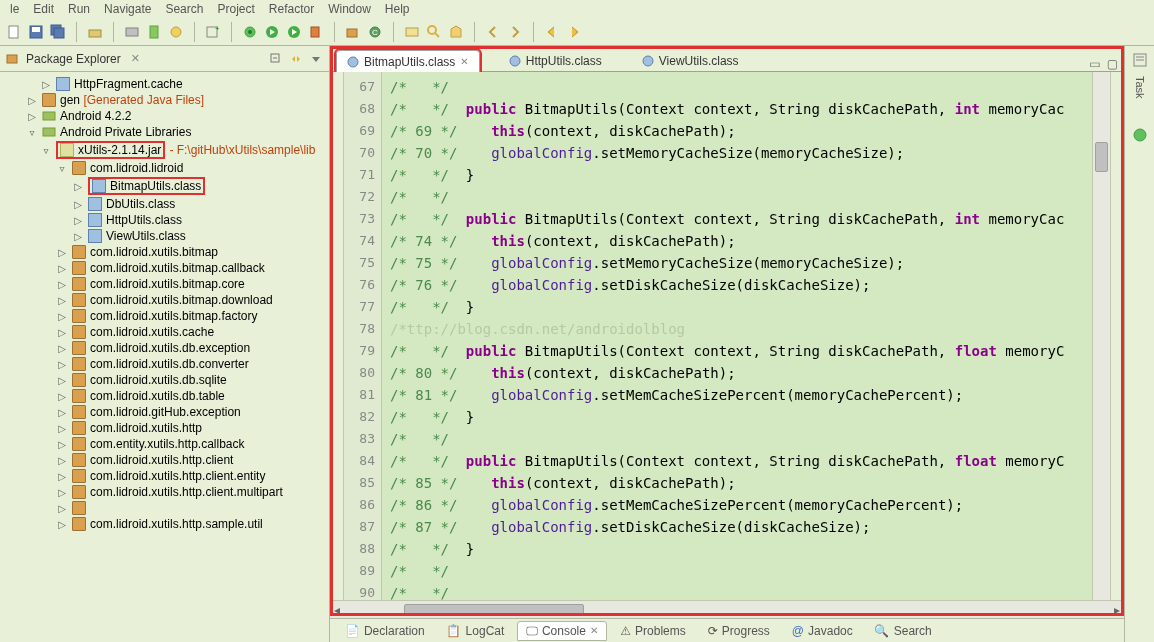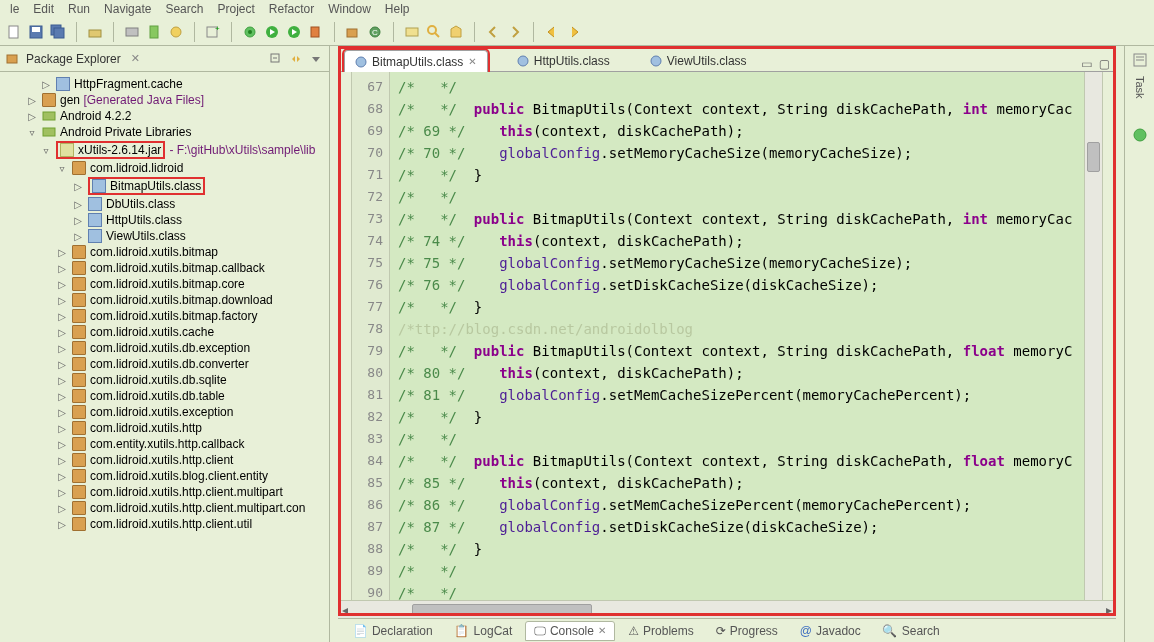--- a/index.html
+++ b/index.html
@@ -2,33 +2,33 @@
 <html><head>
 <meta charset="utf-8">
 <style>
   * { box-sizing: border-box; margin: 0; padding: 0; }
   body { font-family: "Segoe UI", Tahoma, sans-serif; font-size: 12px; background: #e8f0d8; color: #000; width: 1154px; height: 642px; overflow: hidden; }
   .menu-bar { height: 18px; display: flex; gap: 14px; padding: 2px 10px; color: #555; font-size: 12px; }
   .menu-bar span { cursor: default; }
   .toolbar { height: 28px; border-bottom: 1px solid #b0b8a0; display: flex; align-items: center; padding: 0 6px; gap: 6px; }
   .toolbar .tb-icon { width: 16px; height: 16px; display: inline-block; }
   .toolbar .sep { width: 1px; height: 20px; background: #b0b8a0; margin: 0 4px; }
-  .main-area { display: flex; height: 596px; gap: 8px; }
+  .main-area { display: flex; height: 596px; }
   .left-panel { width: 330px; border-right: 1px solid #b0b8a0; display: flex; flex-direction: column; }
   .panel-header { height: 26px; display: flex; align-items: center; padding: 0 6px; border-bottom: 1px solid #b0b8a0; gap: 6px; }
   .panel-header .title { font-size: 12px; color: #333; }
   .panel-header .close-x { color: #888; font-size: 11px; margin-left: 4px; }
   .panel-header .spacer { flex: 1; }
   .panel-header .mini-icon { width: 14px; height: 14px; color: #555; }
   .tree { flex: 1; overflow: auto; padding: 4px 0 4px 0; font-size: 12px; }
   .tree-item { white-space: nowrap; padding: 1px 0; display: flex; align-items: center; gap: 4px; }
   .tree-item .arrow { width: 12px; text-align: center; color: #666; font-size: 10px; }
   .tree-item .icon { width: 14px; height: 14px; display: inline-block; }
   .tree-item .label { cursor: default; }
-  .tree-item .faded { color: #701a75; }
+  .tree-item .faded { color: #c2410c; }
   .hl { border: 2px solid #e03030; padding: 0 2px; display: inline-flex; align-items: center; gap: 4px; }
   .indent-1 { padding-left: 26px; }
   .indent-2 { padding-left: 40px; }
   .indent-3 { padding-left: 56px; }
   .indent-4 { padding-left: 72px; }
   .center-panel { flex: 1; display: flex; flex-direction: column; position: relative; }
   .editor-highlight-border { position: absolute; top: 0; left: 0; right: 0; bottom: 26px; border: 3px solid #e03030; pointer-events: none; }
   .editor-tabs { height: 26px; display: flex; align-items: flex-end; border-bottom: 1px solid #a0a0a0; background: #e8f0d8; padding-left: 6px; position: relative; }
   .etab { height: 22px; padding: 3px 10px; font-size: 12px; display: flex; align-items: center; gap: 5px; border: 1px solid transparent; border-bottom: none; border-radius: 4px 4px 0 0; color: #333; }
   .etab.active { background: #fff; border-color: #a0a0a0; position: relative; top: 1px; }
@@ -253,21 +253,21 @@
             <svg width="14" height="14">
               <rect x="1" y="3" width="12" height="8" fill="#a0c060" stroke="#70a030"></rect>
             </svg>
           </span>
           <span class="label">Android Private Libraries</span>
         </div>
       <div class="tree-item indent-2">
           <span class="arrow">▿</span>
           <span class="hl">
             <span class="icon icon-jar"></span>
-            <span class="label">xUtils-2.6.14.jar</span>
+            <span class="label">xUtils-2.1.14.jar</span>
           </span>
           <span class="faded"> - F:\gitHub\xUtils\sample\lib</span>
         </div>
       <div class="tree-item indent-3">
           <span class="arrow">▿</span>
           <span class="icon icon-folder-pkg"></span>
           <span class="label">com.lidroid.lidroid</span>
         </div>
       <div class="tree-item indent-4">
           <span class="arrow">▷</span>
@@ -338,56 +338,55 @@
             <span class="label">com.lidroid.xutils.db.sqlite</span>
           </div>
           <div class="tree-item indent-3">
             <span class="arrow">▷</span>
             <span class="icon icon-folder-pkg"></span>
             <span class="label">com.lidroid.xutils.db.table</span>
           </div>
           <div class="tree-item indent-3">
             <span class="arrow">▷</span>
             <span class="icon icon-folder-pkg"></span>
-            <span class="label">com.lidroid.xutils.exception</span>
+            <span class="label">com.lidroid.gitHub.exception</span>
           </div>
           <div class="tree-item indent-3">
             <span class="arrow">▷</span>
             <span class="icon icon-folder-pkg"></span>
             <span class="label">com.lidroid.xutils.http</span>
           </div>
           <div class="tree-item indent-3">
             <span class="arrow">▷</span>
             <span class="icon icon-folder-pkg"></span>
             <span class="label">com.entity.xutils.http.callback</span>
           </div>
           <div class="tree-item indent-3">
             <span class="arrow">▷</span>
             <span class="icon icon-folder-pkg"></span>
             <span class="label">com.lidroid.xutils.http.client</span>
           </div>
           <div class="tree-item indent-3">
             <span class="arrow">▷</span>
             <span class="icon icon-folder-pkg"></span>
-            <span class="label">com.lidroid.xutils.blog.client.entity</span>
+            <span class="label">com.lidroid.xutils.http.client.entity</span>
           </div>
           <div class="tree-item indent-3">
             <span class="arrow">▷</span>
             <span class="icon icon-folder-pkg"></span>
             <span class="label">com.lidroid.xutils.http.client.multipart</span>
           </div>
           <div class="tree-item indent-3">
             <span class="arrow">▷</span>
             <span class="icon icon-folder-pkg"></span>
-            <span class="label">com.lidroid.xutils.http.client.multipart.con</span>
-          </div>
-          <div class="tree-item indent-3">
-            <span class="arrow">▷</span>
-            <span class="icon icon-folder-pkg"></span>
-            <span class="label">com.lidroid.xutils.http.client.util</span>
+          </div>
+          <div class="tree-item indent-3">
+            <span class="arrow">▷</span>
+            <span class="icon icon-folder-pkg"></span>
+            <span class="label">com.lidroid.xutils.http.sample.util</span>
           </div>
         </div>
     </div>
   </div>
 
   <div class="center-panel">
     <div class="editor-tabs">
       <div class="etab active" style="outline:2px solid #e03030;">
         <span>
             <svg width="12" height="12">

